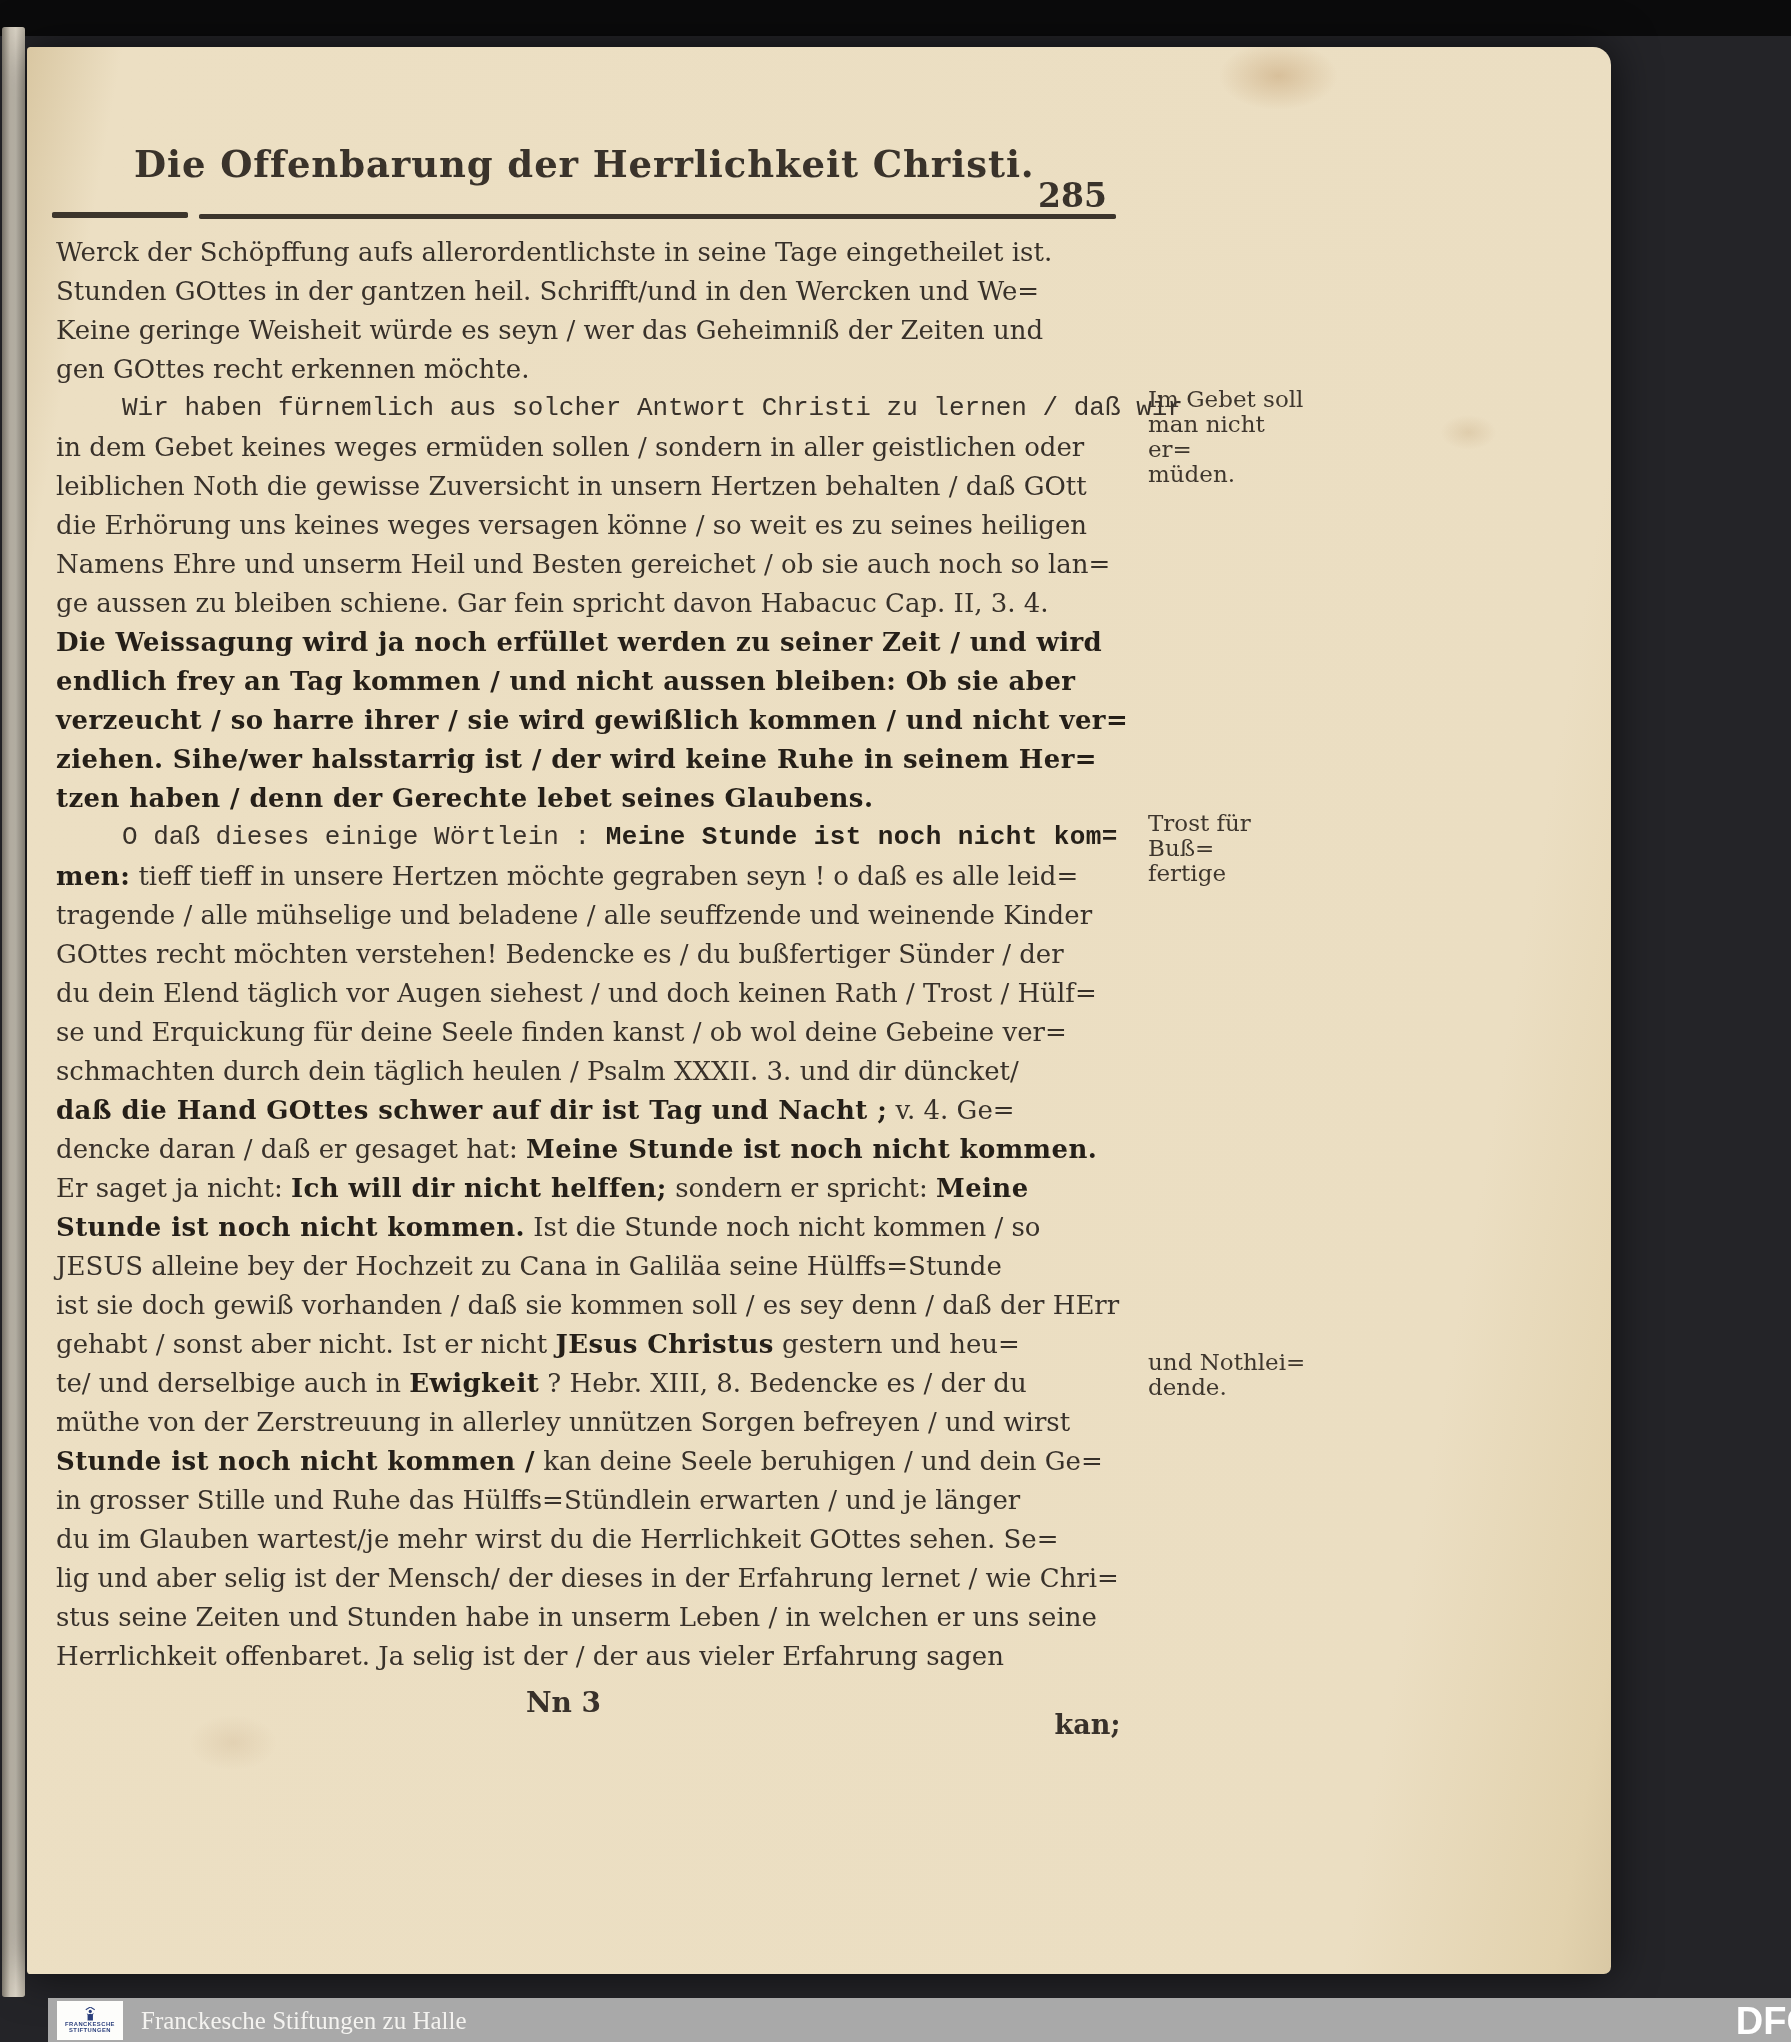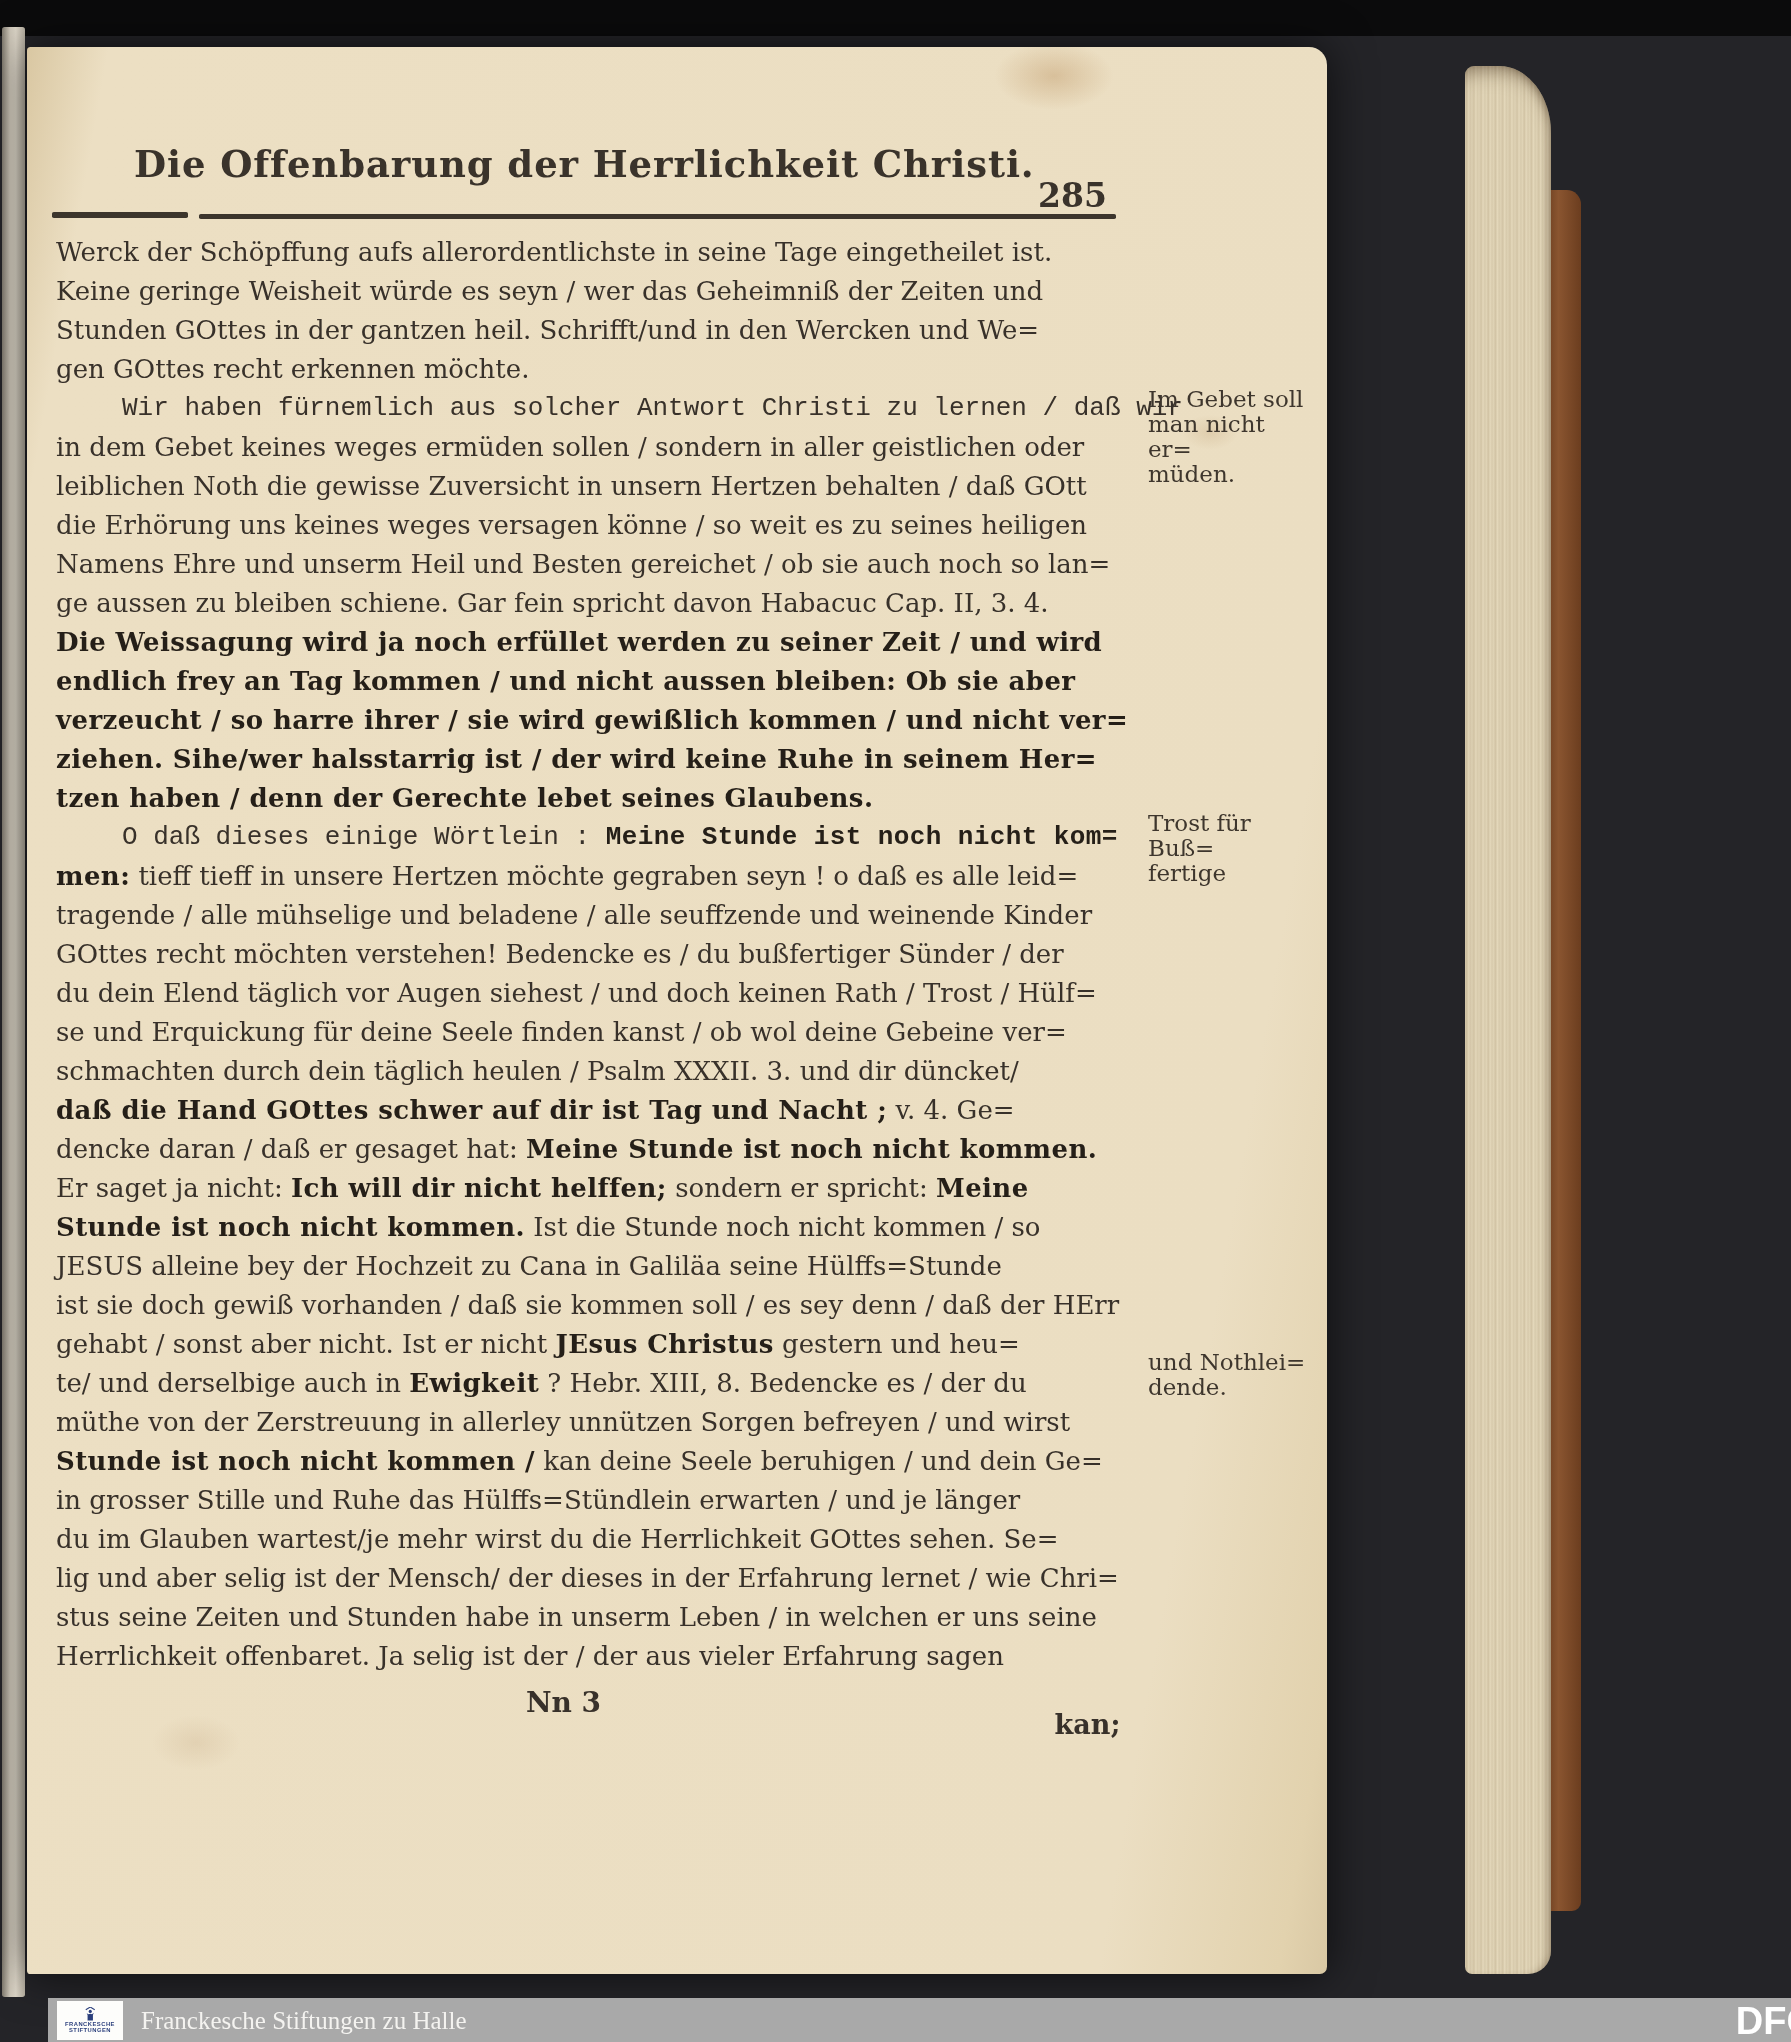--- a/index.html
+++ b/index.html
@@ -36,21 +36,21 @@
     z-index:2;
   }
   .cover{
     position:absolute;left:1540px;top:190px;width:41px;height:1721px;
     background:linear-gradient(90deg,#5e3419 0%,#8a5530 45%,#6b3d1f 100%);
     border-radius:3.6px 14.3px 9px 3.6px;
     z-index:1;
   }
   
   .page{
-    position:absolute;left:27px;top:47px;width:1300px;height:1927px;
+    position:absolute;left:27px;top:47px;width:1584px;height:1927px;
     background:
       radial-gradient(ellipse 85px 49px at 79% 1.5%, rgba(165,112,52,.28), transparent 70%),
       radial-gradient(ellipse 40px 25px at 91% 20%, rgba(150,100,40,.14), transparent 70%),
       radial-gradient(ellipse 63px 40px at 13% 88%, rgba(140,90,40,.10), transparent 70%),
       linear-gradient(100deg,#d9c7a2 0%,#ecdfc3 5%,#ebdec2 86%,#e2d2ae 97%,#d9c8a4 100%);
     box-shadow:0 0 45px rgba(0,0,0,.65);
     border-radius:3.6px 18px 7.2px 3.6px;
     z-index:3;
     color:var(--ink);
   }
@@ -117,22 +117,22 @@
 
 <div class="page">
   <div class="head-title">Die Offenbarung der Herrlichkeit Christi.</div>
   <div class="page-number">285</div>
   <div class="rule rule-left"></div>
   <div class="rule rule-main"></div>
 
   <div class="text-block">
     <div id="body-lines">
         <div class="tline"><span>Werck der Schöpffung aufs allerordentlichste in seine Tage eingetheilet ist.</span></div>
+        <div class="tline"><span>Stunden GOttes in der gantzen heil. Schrifft/und in den Wercken und We=</span></div>
         <div class="tline"><span>Keine geringe Weisheit würde es seyn / wer das Geheimniß der Zeiten und</span></div>
-        <div class="tline"><span>Stunden GOttes in der gantzen heil. Schrifft/und in den Wercken und We=</span></div>
         <div class="tline"><span>gen GOttes recht erkennen möchte.</span></div>
         <div class="tline indent"><span>Wir haben fürnemlich aus solcher Antwort Christi zu lernen /  daß wir</span></div>
         <div class="tline"><span>in dem Gebet keines weges ermüden sollen /  sondern in aller geistlichen oder</span></div>
         <div class="tline"><span>leiblichen Noth die gewisse Zuversicht in unsern Hertzen behalten /  daß GOtt</span></div>
         <div class="tline"><span>die Erhörung uns keines weges versagen könne /  so weit es zu seines heiligen</span></div>
         <div class="tline"><span>Namens Ehre und unserm Heil und Besten gereichet / ob sie auch noch so lan=</span></div>
         <div class="tline"><span>ge aussen zu bleiben schiene.    Gar fein spricht davon Habacuc Cap. II, 3. 4.</span></div>
         <div class="tline"><span class="em">Die Weissagung wird ja noch erfüllet werden zu seiner Zeit / und wird</span></div>
         <div class="tline"><span class="em">endlich frey an Tag kommen /  und nicht aussen bleiben:   Ob sie aber</span></div>
         <div class="tline"><span class="em">verzeucht / so harre ihrer / sie wird gewißlich kommen / und nicht ver=</span></div>

